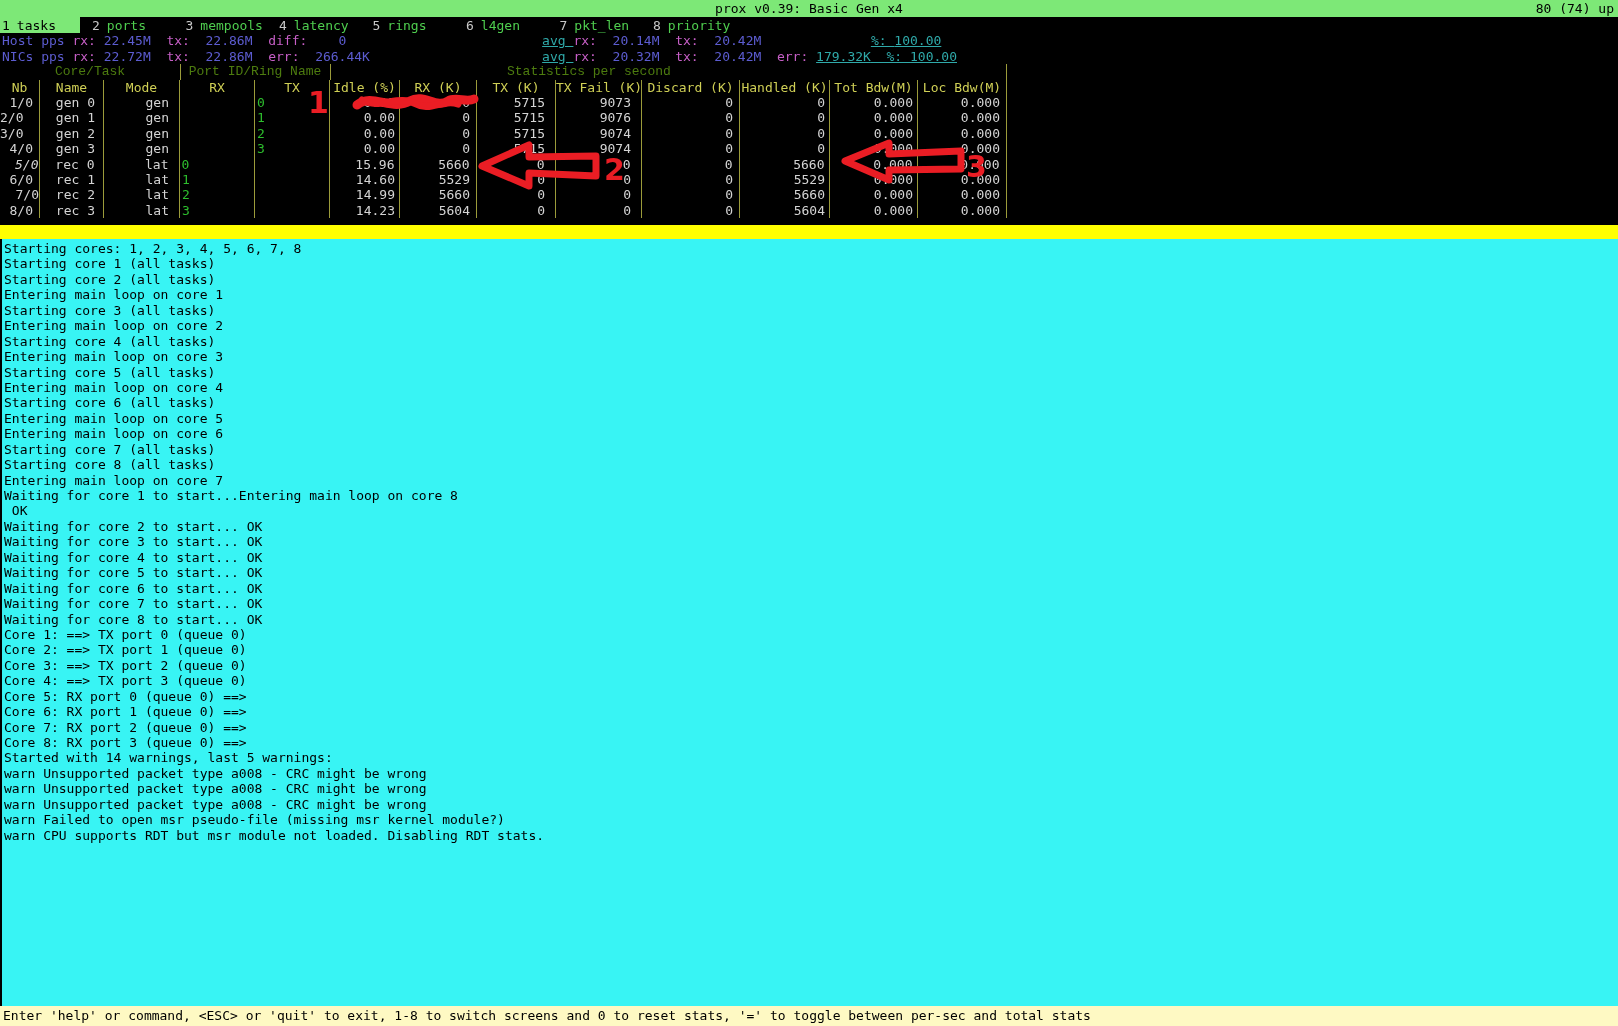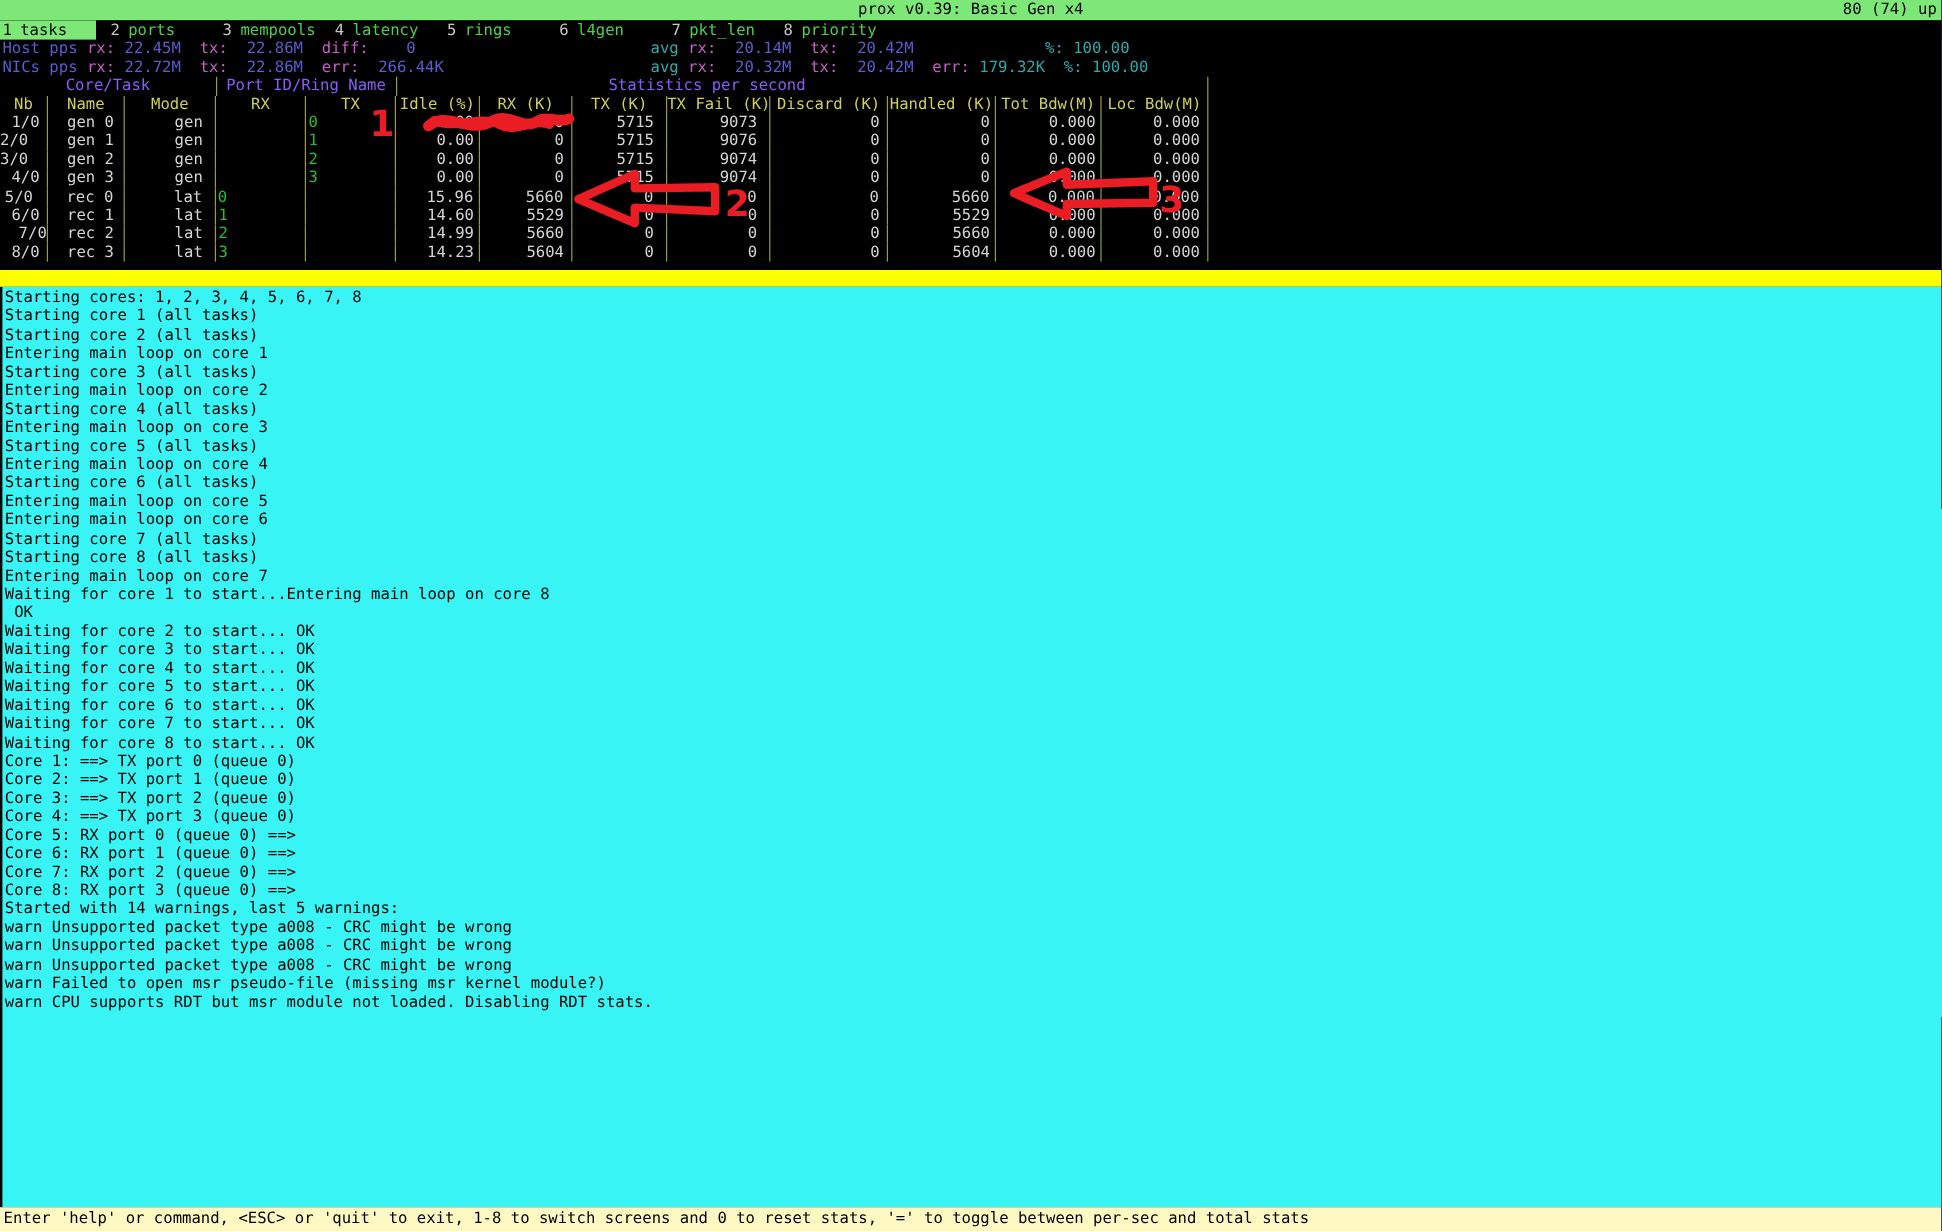--- a/index.html
+++ b/index.html
@@ -18,23 +18,23 @@
   .tab .tkey{color:#c8c8c8;}
   .tab .tlbl{color:#4fce4f;margin-left:7px;}
   .tab.selected{background:#7de877;width:80px;margin-right:10px;}
   .tab.selected .tkey,.tab.selected .tlbl{color:#000;}
   
   .statline{position:absolute;left:2px;white-space:pre;height:15px;}
   #host-line{top:33px;}
   #nics-line{top:48.5px;}
   .c-blue{color:#5c5cd0;}
   .c-magenta{color:#c75fc7;}
-  .c-teal{color:#2fa9a9;}
-  
-  .grouphdr{position:absolute;top:64px;left:0;width:1007px;height:15.5px;color:#8b5cf6;}
+  .c-teal{color:#2fa9a9;text-decoration:underline;}
+  
+  .grouphdr{position:absolute;top:64px;left:0;width:1007px;height:15.5px;color:#4d7c0f;font-family:Liberation Mono, monospace;}
   .gh1{position:absolute;left:0;width:180px;text-align:center;}
   .gh2{position:absolute;left:180px;width:150px;text-align:center;}
   .gh3{position:absolute;left:507px;white-space:pre;}
   .vsep{position:absolute;top:0;width:1px;height:16px;background:#9b9b3a;}
   .hdrcells{position:absolute;top:79.5px;left:0;width:1007px;height:15.5px;display:flex;color:#cfcf55;}
   .hcell{box-sizing:border-box;border-right:1px solid #9b9b3a;text-align:center;height:15.5px;line-height:15px;white-space:pre;overflow:hidden;}
   .tablerows{position:absolute;top:95px;left:0;width:1007px;}
   .trow{display:flex;height:15.4px;justify-content:center;}
   .tcell{box-sizing:border-box;border-right:1px solid #9b9b3a;height:15.4px;line-height:15.2px;white-space:pre;overflow:hidden;}
   .tcell.ar{text-align:right;}
@@ -155,21 +155,21 @@
         <div class="tcell ar" style="width: 70px; padding-right: 4px;">0.00</div>
         <div class="tcell ar" style="width: 77px; padding-right: 6px;">0</div>
         <div class="tcell ar" style="width: 79px; padding-right: 10px;">5715</div>
         <div class="tcell ar" style="width: 86px; padding-right: 10px;">9074</div>
         <div class="tcell ar" style="width: 98px; padding-right: 6px;">0</div>
         <div class="tcell ar" style="width: 90px; padding-right: 4px;">0</div>
         <div class="tcell ar" style="width: 88px; padding-right: 4px;">0.000</div>
         <div class="tcell ar" style="width: 89px; padding-right: 6px;">0.000</div>
       </div>
       <div class="trow">
-        <div class="tcell ar" style="width: 39px; padding-right: 11px;">5/0</div>
+        <div class="tcell ar" style="width: 39px; padding-right: 0; font-style: italic;">5/0</div>
         <div class="tcell ar" style="width: 64px; padding-right: 8px;">rec 0</div>
         <div class="tcell ar" style="width: 76px; padding-right: 10px;">lat</div>
         <div class="tcell al portid" style="width: 75px; padding-left: 2px;">0</div>
         <div class="tcell al portid" style="width: 75px; padding-left: 2px;"></div>
         <div class="tcell ar" style="width: 70px; padding-right: 4px;">15.96</div>
         <div class="tcell ar" style="width: 77px; padding-right: 6px;">5660</div>
         <div class="tcell ar" style="width: 79px; padding-right: 10px;">0</div>
         <div class="tcell ar" style="width: 86px; padding-right: 10px;">0</div>
         <div class="tcell ar" style="width: 98px; padding-right: 6px;">0</div>
         <div class="tcell ar" style="width: 90px; padding-right: 4px;">5660</div>

